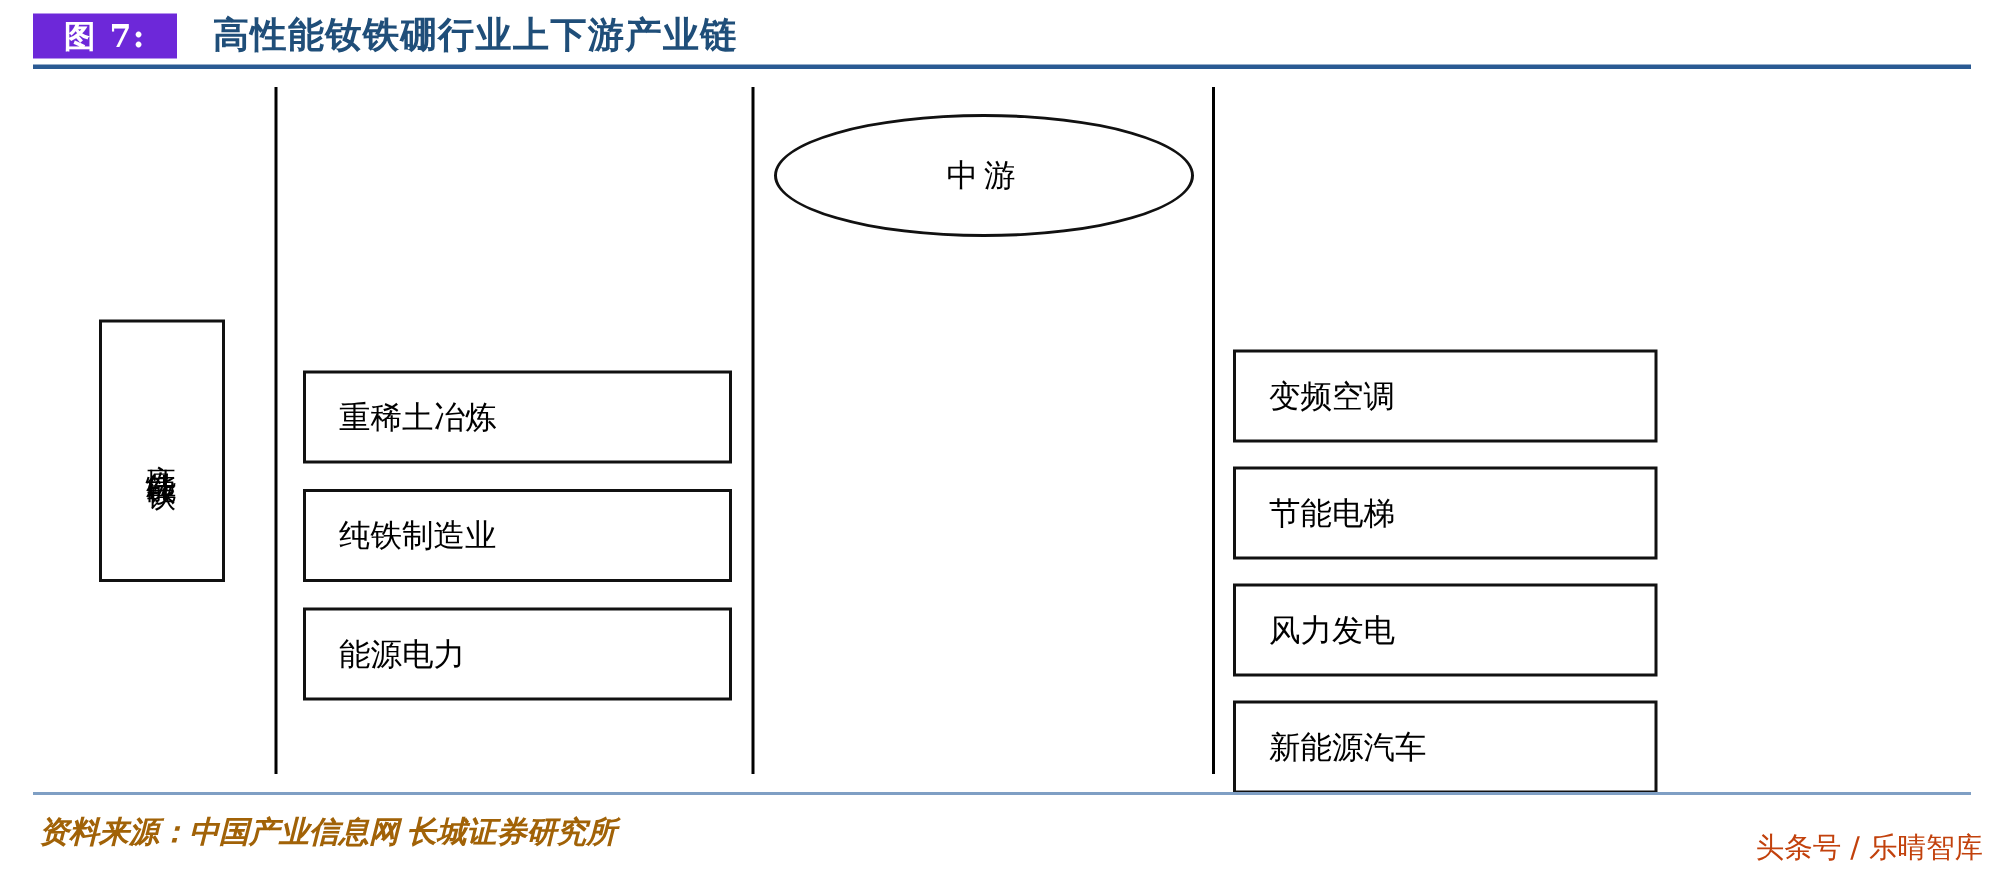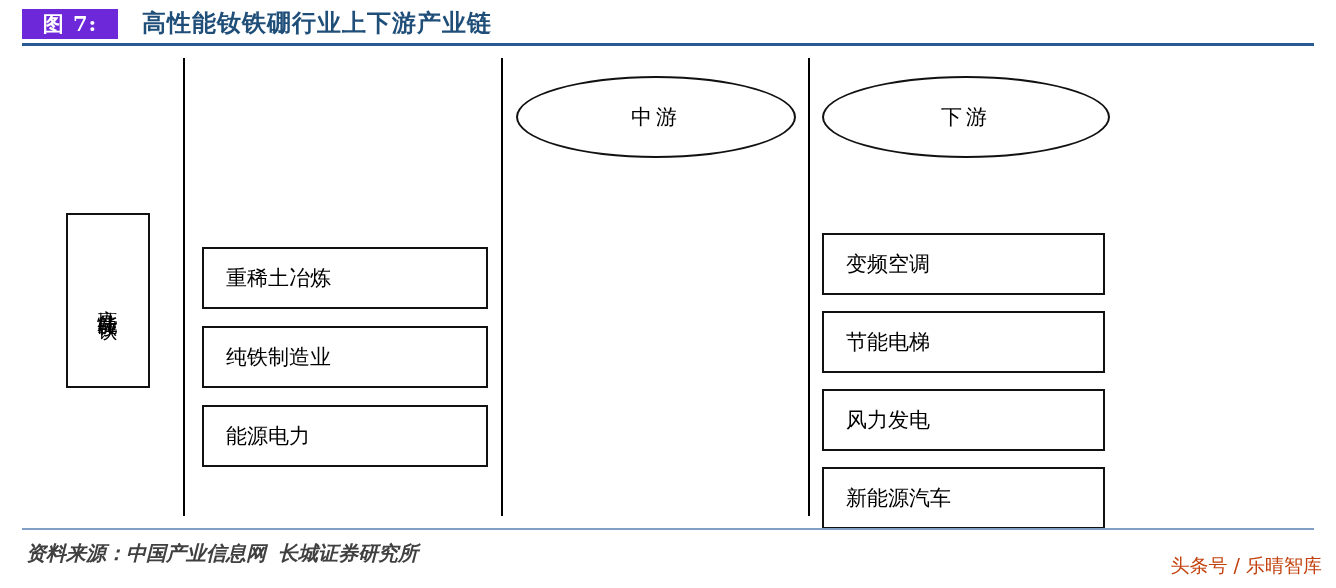--- a/index.html
+++ b/index.html
@@ -131,25 +131,25 @@
     position: absolute;
     left: 22px; top: 528px;
     width: 1292px; height: 2px;
     background: #7f9fc4;
   }
   #source {
     position: absolute;
     left: 26px; top: 540px;
     height: 30px;
     line-height: 30px;
-    font-family: Liberation Mono, monospace;
+    font-family: Liberation Serif, serif;
     font-style: italic;
     font-weight: bold;
     font-size: 20px;
-    color: #404040;
+    color: #a16207;
     white-space: nowrap;
   }
   #watermark {
     position: absolute;
     right: 14px; top: 551px;
     height: 28px;
     line-height: 28px;
     font-family: "DejaVu Sans", "Liberation Sans", sans-serif;
     font-size: 19px;
     color: #c2410c;
@@ -169,21 +169,20 @@
 
   <div class="vrule" style="left:183px; top:10px; height:458px;"></div>
   <div class="vrule" style="left:501px; top:10px; height:458px;"></div>
   <div class="vrule" style="left:808px; top:10px; height:458px;"></div>
 
   <div id="vbox">
     <span id="vbox-label">高性能钕铁</span>
   </div>
 
   <div class="ellipse" style="left:516px; top:28px; width:280px; height:82px;">中游</div>
-  <div class="ellipse" style="left:822px; top:28px; width:288px; height:82px;">下游</div>
 
   <div class="pbox" style="left:202px; top:199px; width:286px; height:62px;">重稀土冶炼</div>
   <div class="pbox" style="left:202px; top:278px; width:286px; height:62px;">纯铁制造业</div>
   <div class="pbox" style="left:202px; top:357px; width:286px; height:62px;">能源电力</div>
 
 
   <div class="pbox" style="left:822px; top:185px; width:283px; height:62px;">变频空调</div>
   <div class="pbox" style="left:822px; top:263px; width:283px; height:62px;">节能电梯</div>
   <div class="pbox" style="left:822px; top:341px; width:283px; height:62px;">风力发电</div>
   <div class="pbox" style="left:822px; top:419px; width:283px; height:62px;">新能源汽车</div>

